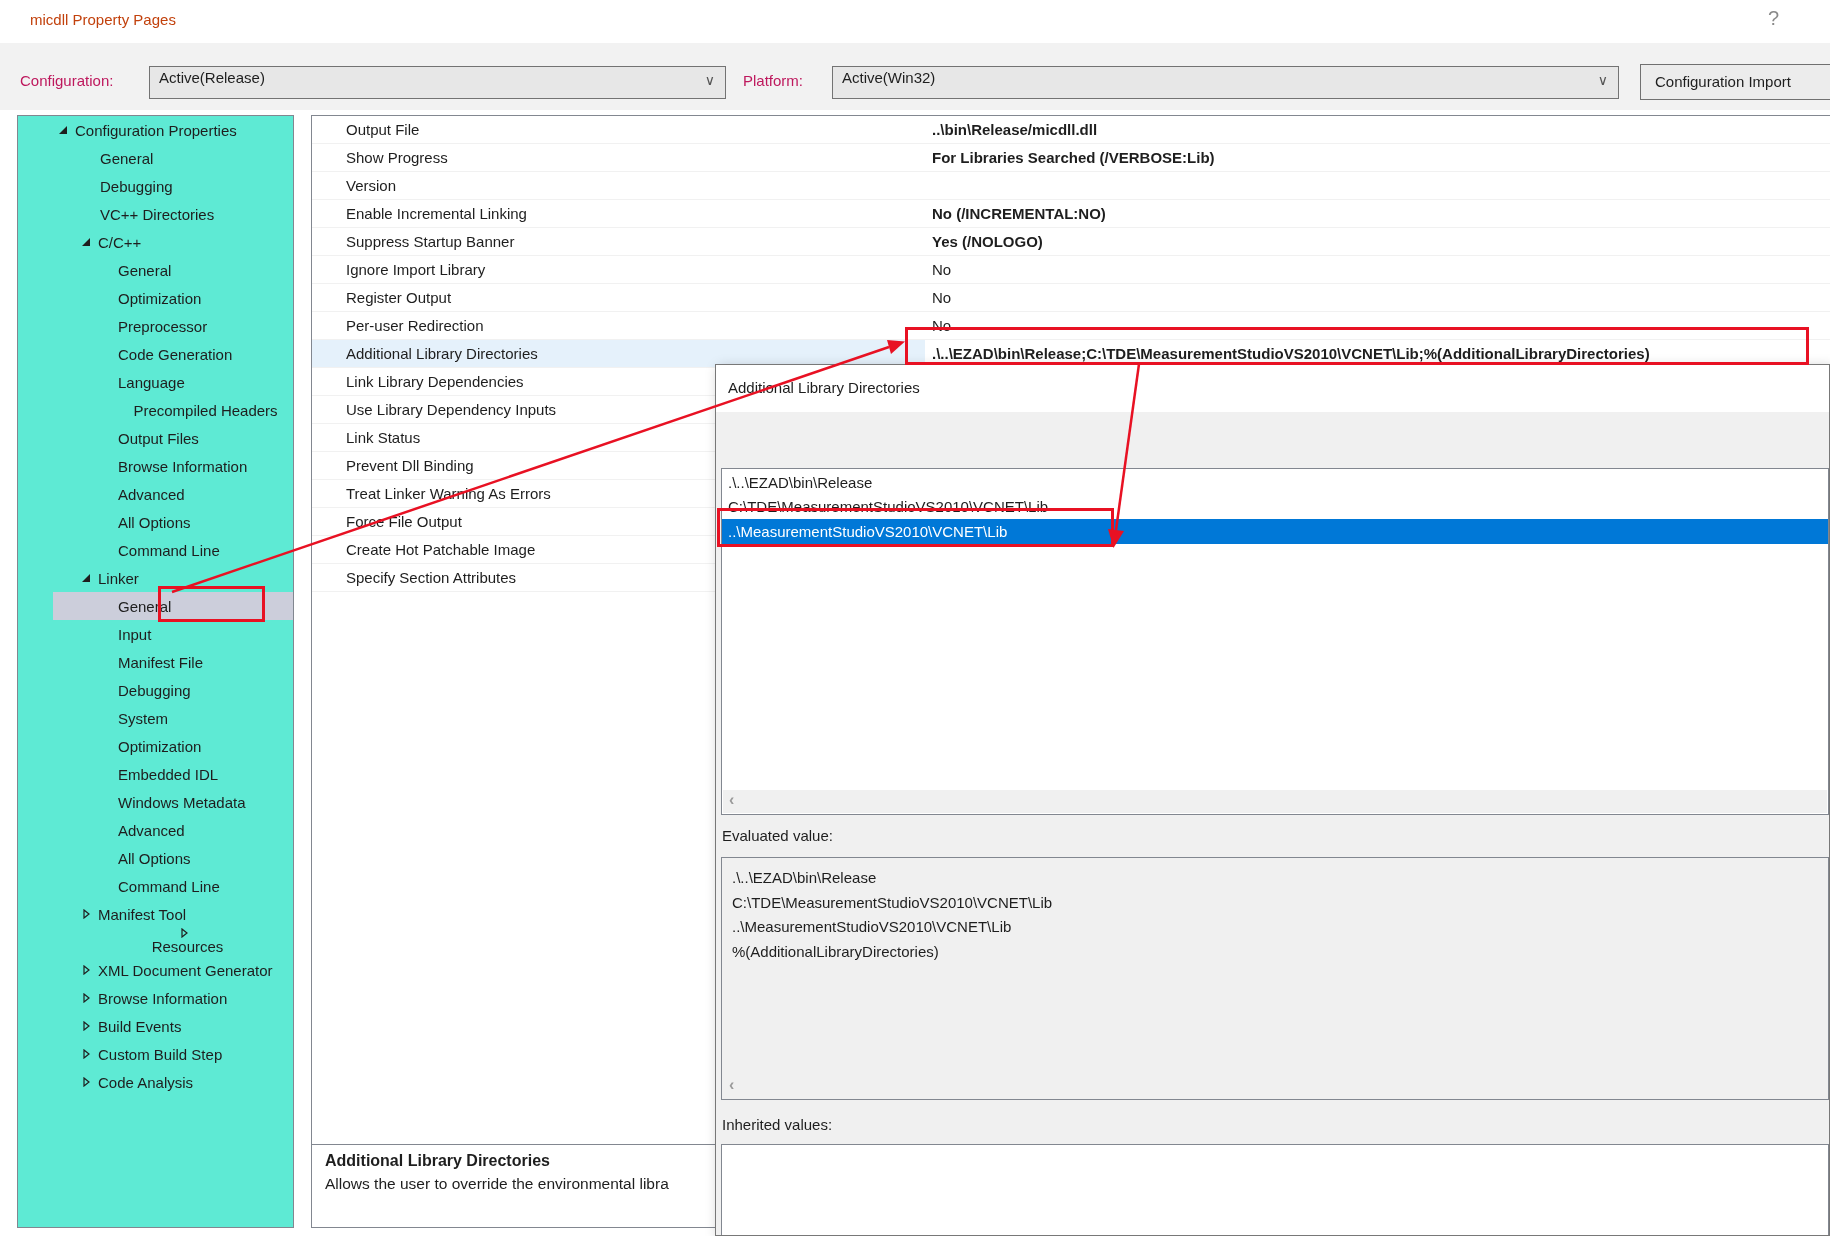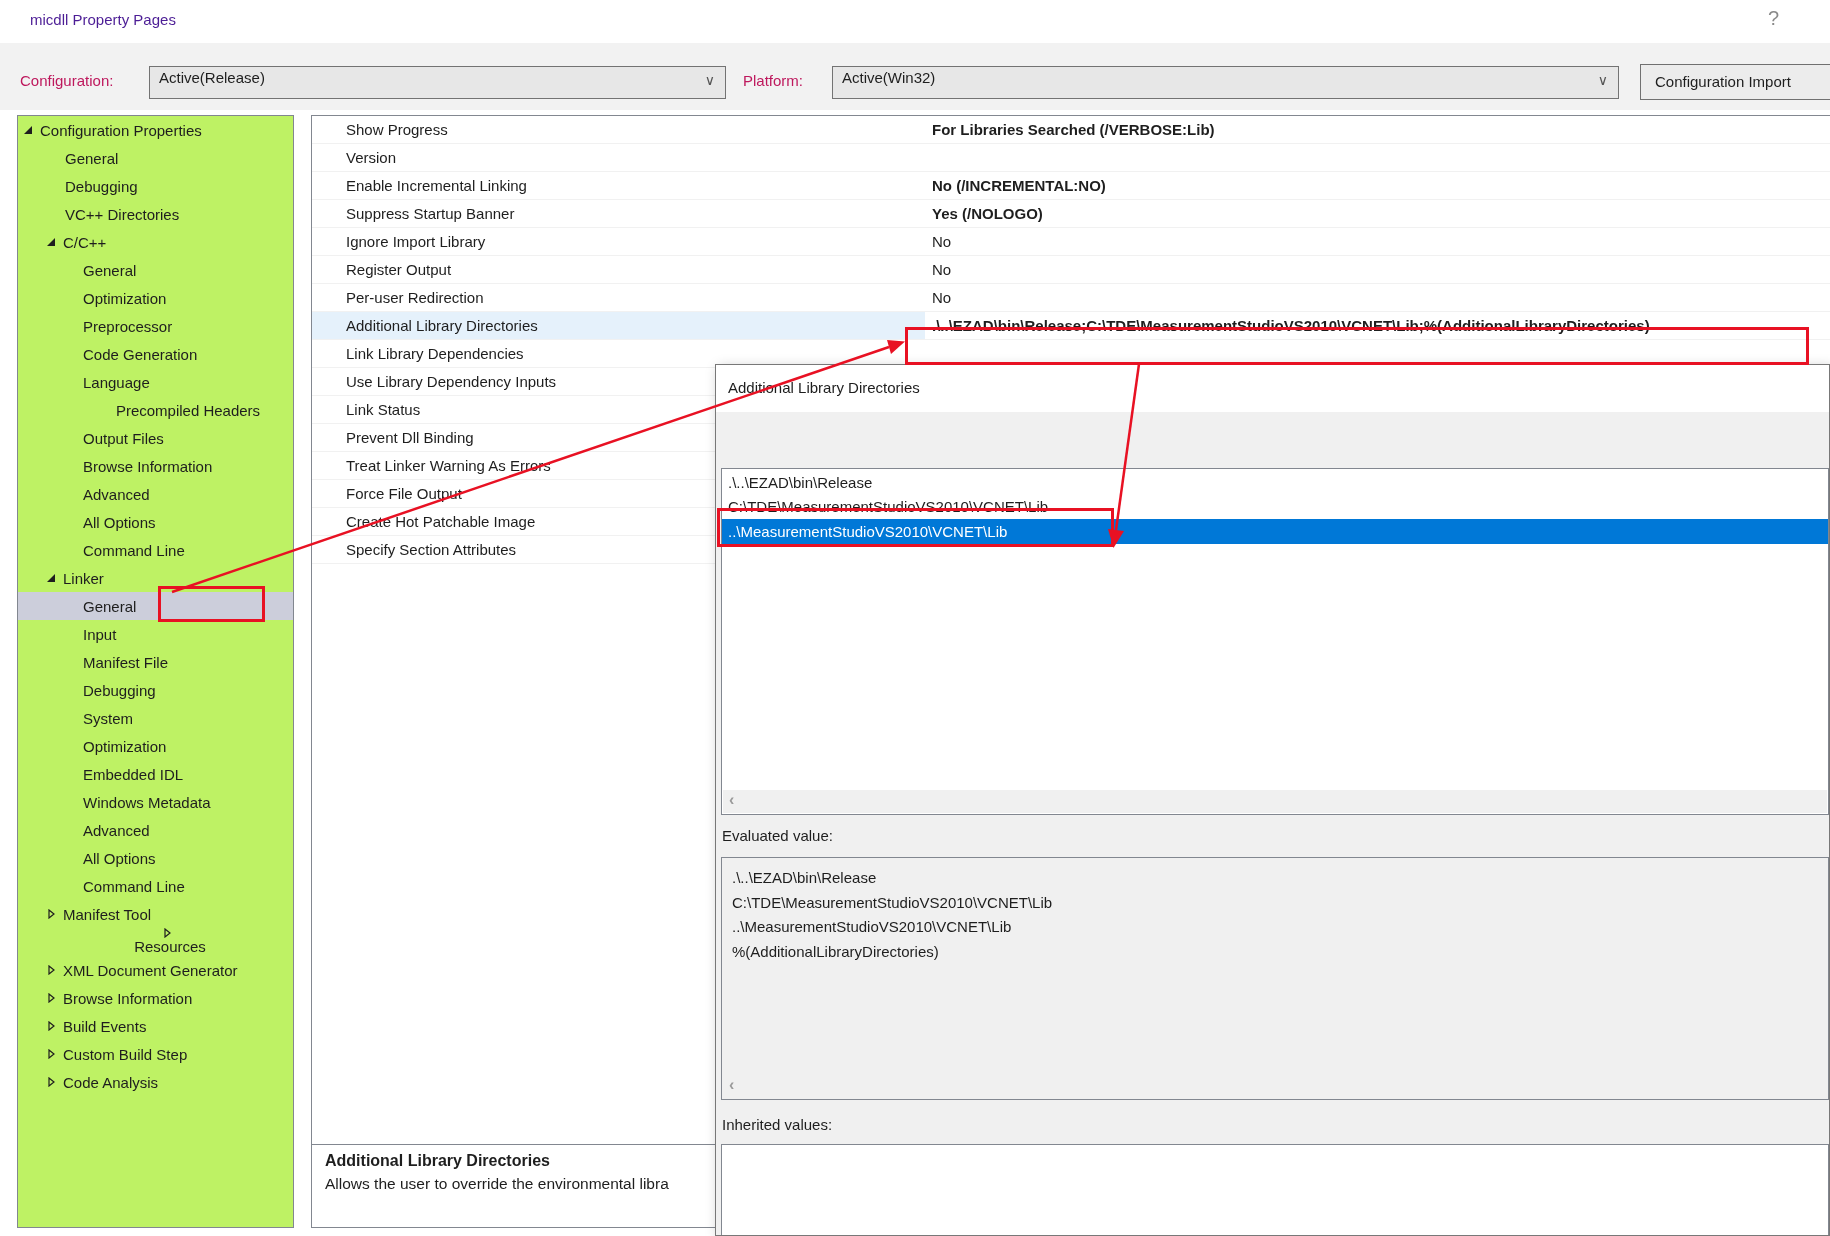--- a/index.html
+++ b/index.html
@@ -5,33 +5,33 @@
   html,body{margin:0;padding:0;}
   body{
     width:1830px;height:1236px;position:relative;overflow:hidden;
     background:#ffffff;
     font-family:"Liberation Sans", sans-serif;
     color:#1e1e1e;
     -webkit-font-smoothing:antialiased;
   }
   
   .titlebar{position:absolute;left:0;top:0;width:100%;height:43px;background:#fff;}
-  .titlebar .wtitle{position:absolute;left:30px;top:11px;font-size:15px;color:#4c1d95;}
+  .titlebar .wtitle{position:absolute;left:30px;top:11px;font-size:15px;color:#c2410c;}
   .titlebar .help{position:absolute;left:1768px;top:7px;font-size:20px;color:#8a8a8a;cursor:default;}
   
   .configband{position:absolute;left:0;top:43px;width:100%;height:67px;background:#f2f2f2;}
   .cfg-label{position:absolute;top:29px;font-size:15px;color:#be185d;}
   .combo{position:absolute;top:23px;height:33px;background:#e7e7e7;border:1px solid #737373;box-sizing:border-box;}
   .combo .val{position:absolute;left:9px;top:2px;font-size:15px;white-space:nowrap;}
   .combo .chev{position:absolute;right:10px;top:5px;font-size:14px;color:#555;}
   .cm-button{position:absolute;left:1640px;top:21px;width:200px;height:36px;background:#ececec;border:1px solid #707070;box-sizing:border-box;overflow:hidden;}
   .cm-button span{position:absolute;left:14px;top:8px;font-size:15px;white-space:nowrap;}
   
-  .tree-panel{position:absolute;left:17px;top:115px;width:277px;height:1113px;background:#bef264;
-    border:1px solid #828790;box-sizing:border-box;overflow:hidden;}
+  .tree-panel{position:absolute;left:17px;top:115px;width:277px;height:1113px;background:#5eead4;
+    border:1px solid #828790;box-sizing:border-box;overflow:hidden;padding-left:35px;}
   .tree-row{position:relative;height:28px;display:flex;align-items:center;font-size:15px;white-space:nowrap;cursor:default;}
   .tree-row.selected{background:#cccedb;}
   .tree-row .expander{display:inline-flex;width:16px;height:10px;align-items:center;flex:none;}
   .tree-row .tlabel{padding-left:1px;}
   
   .grid-panel{position:absolute;left:311px;top:115px;width:1519px;height:1113px;background:#fff;
     border:1px solid #828790;border-right:none;box-sizing:border-box;overflow:hidden;}
   .grid-row{display:flex;height:27px;align-items:center;font-size:15px;border-bottom:1px solid #f1f1f1;}
   .grid-row .glabel{flex:0 0 613px;padding-left:34px;box-sizing:border-box;white-space:nowrap;overflow:hidden;background:transparent;height:100%;display:flex;align-items:center;}
   .grid-row .gvalue{flex:1;padding-left:7px;white-space:nowrap;overflow:hidden;background:#fff;height:100%;display:flex;align-items:center;}
@@ -242,20 +242,24 @@
         <svg width="10" height="10">
           <polygon points="3,1 8,5 3,9" fill="none" stroke="#1e1e1e" stroke-width="1.2"></polygon>
         </svg>
       </span>
       <span class="tlabel">Code Analysis</span>
     </div>
   </div>
 
 <div class="grid-panel" id="grid-rows">
     <div class="grid-row">
+      <div class="glabel">Output File</div>
+      <div class="gvalue bold">..\bin\Release/micdll.dll</div>
+    </div>
+    <div class="grid-row">
       <div class="glabel">Show Progress</div>
       <div class="gvalue bold">For Libraries Searched (/VERBOSE:Lib)</div>
     </div>
     <div class="grid-row">
       <div class="glabel">Version</div>
       <div class="gvalue"></div>
     </div>
     <div class="grid-row">
       <div class="glabel">Enable Incremental Linking</div>
       <div class="gvalue bold">No (/INCREMENTAL:NO)</div>

